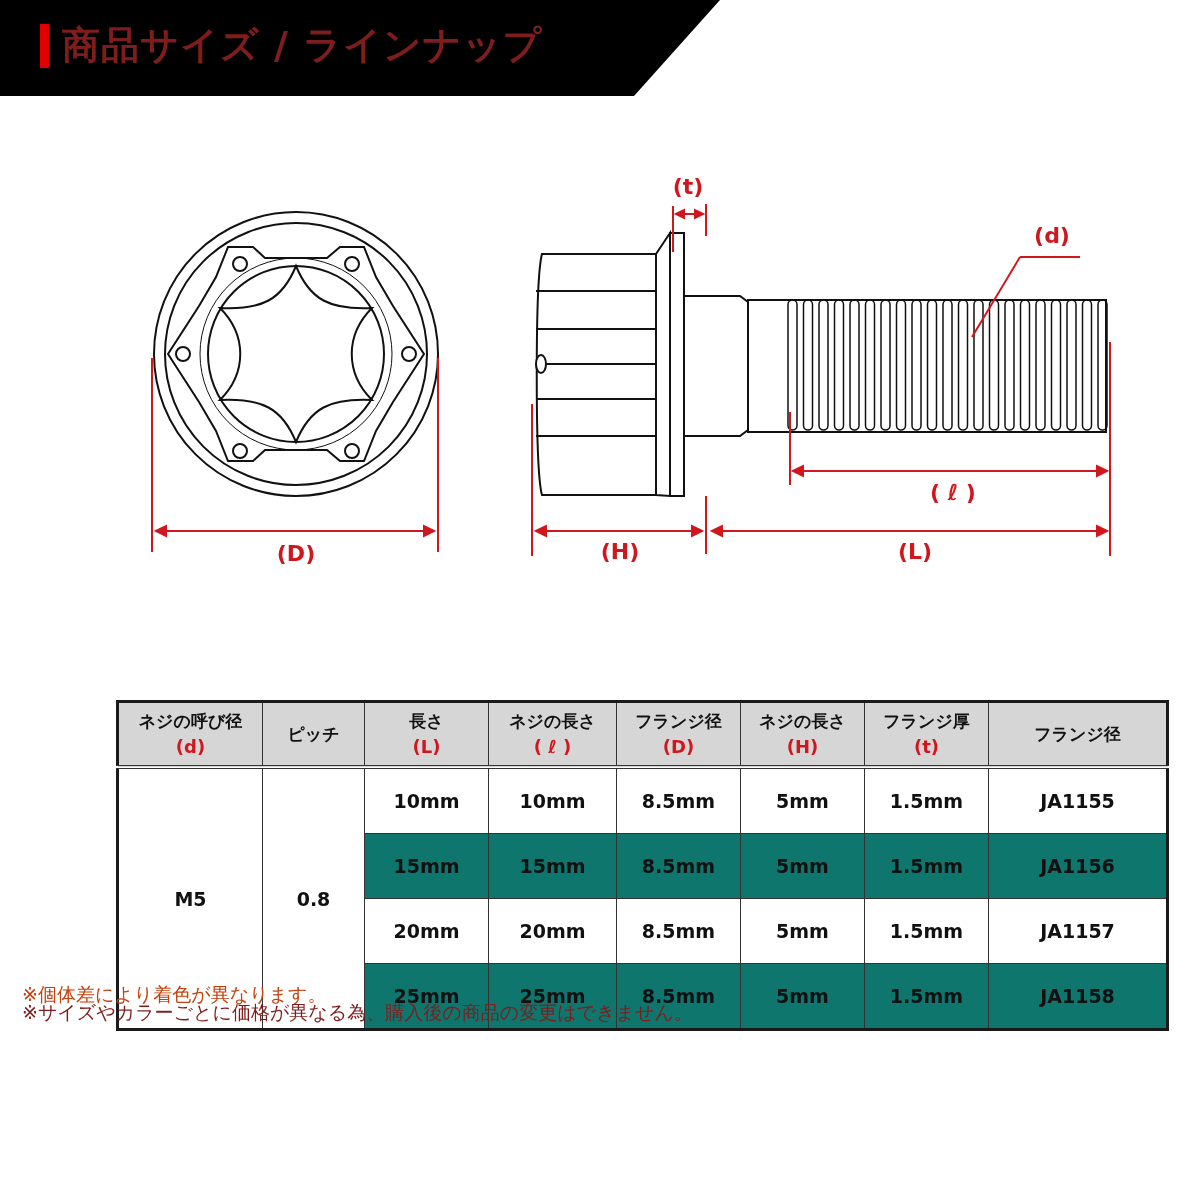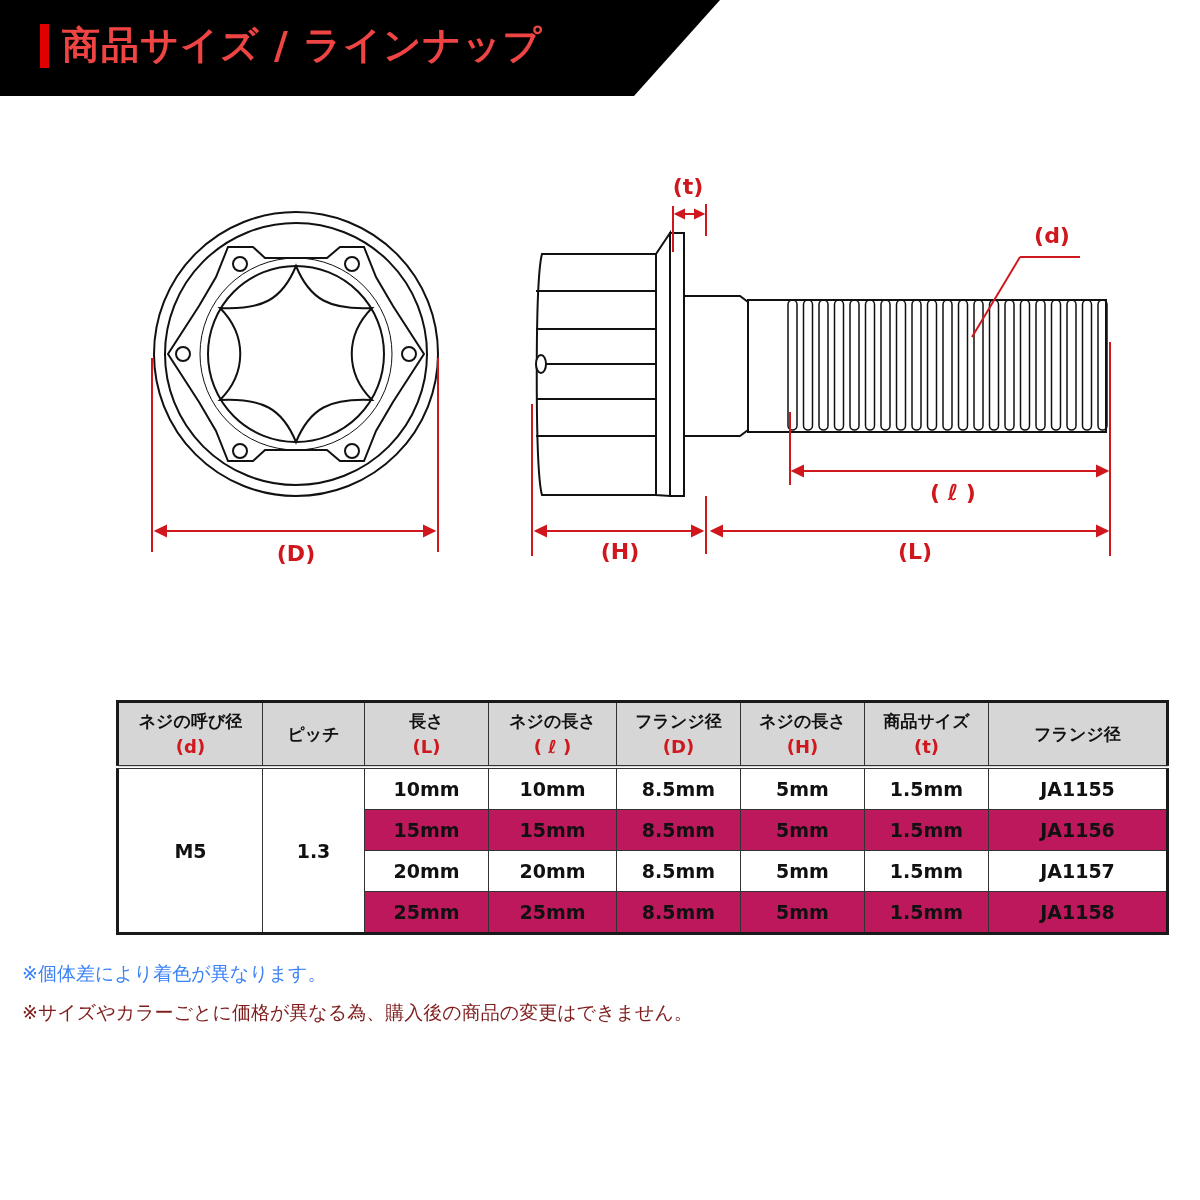--- a/index.html
+++ b/index.html
@@ -1,33 +1,33 @@
 <!DOCTYPE html>
 <html><head>
 <meta charset="utf-8">
 <style>
   html, body { margin:0; padding:0; }
   body { width:1200px; height:1200px; background:#ffffff; position:relative; overflow:hidden;
          font-family:"DejaVu Sans", "Liberation Sans", sans-serif; }
   .header-bar { position:absolute; left:0; top:0; width:1200px; height:96px; }
   .header-bar svg { position:absolute; left:0; top:0; }
   .header-accent { position:absolute; left:40px; top:24px; width:9px; height:44px; background:#e00000; }
-  .header-title { position:absolute; left:62px; top:20px; color:#ef4444; font-size:38px; font-weight:bold; letter-spacing:1px; white-space:nowrap; }
+  .header-title { position:absolute; left:62px; top:20px; color:#7f1d1d; font-size:38px; font-weight:bold; letter-spacing:1px; white-space:nowrap; }
   .diagram { position:absolute; left:0; top:96px; width:1200px; height:560px; }
   .dim-label { position:absolute; color:#d0171d; font-weight:bold; font-size:22px; white-space:nowrap; transform:translateX(-50%); }
   table.spec { position:absolute; left:68px; top:700px; width:1050px; border-collapse:collapse;
                border:3px solid #1a1a1a; table-layout:fixed;margin-left:48px; }
   table.spec th, table.spec td { border:1.5px solid #333; text-align:center; color:#111; font-weight:bold; }
   table.spec th { background:#d6d6d6; height:62px; font-size:17px; line-height:26px; padding:0; }
   table.spec th .sym { color:#d0171d; display:block; font-size:18px; }
   table.spec thead tr { border-bottom:4px double #333; }
-  table.spec td { height:40px; font-size:19px; padding:0; }
-  table.spec tr.alt td.v { background:#be185d; }
+  table.spec td { height:40px; font-size:19px; padding:12px; }
+  table.spec tr.alt td.v { background:#0f766e; }
   .note { position:absolute; left:22px; font-size:19px; white-space:nowrap; }
-  .note.black { top:961px; color:#3b82f6; }
+  .note.black { top:982px; color:#c2410c; }
   .note.red { top:1000px; color:#7f1d1d; }
 </style>
 </head>
 <body>
 
 <div class="header-bar">
   <svg width="1200" height="96">
     <polygon points="0,0 720,0 634,96 0,96" fill="#000"></polygon>
   </svg>
   <div class="header-accent"></div>
@@ -137,28 +137,28 @@
       <col style="width:179px">
   </colgroup>
   <thead>
     <tr>
       <th><span>ネジの呼び径</span><span class="sym">(d)</span></th>
       <th><span>ピッチ</span></th>
       <th><span>長さ</span><span class="sym">(L)</span></th>
       <th><span>ネジの長さ</span><span class="sym">( ℓ )</span></th>
       <th><span>フランジ径</span><span class="sym">(D)</span></th>
       <th><span>ネジの長さ</span><span class="sym">(H)</span></th>
-      <th><span>商品サイズ</span><span class="sym">(t)</span></th>
+      <th><span>フランジ厚</span><span class="sym">(t)</span></th>
       <th><span>フランジ径</span></th>
     </tr>
   </thead>
   <tbody>
     <tr>
       <td rowspan="4">M5</td>
-      <td rowspan="4">1.3</td>
+      <td rowspan="4">0.8</td>
       <td class="v">10mm</td>
       <td class="v">10mm</td>
       <td class="v">8.5mm</td>
       <td class="v">5mm</td>
       <td class="v">1.5mm</td>
       <td class="v">JA1155</td>
     </tr>
     <tr class="alt">
       <td class="v">15mm</td>
       <td class="v">15mm</td>

